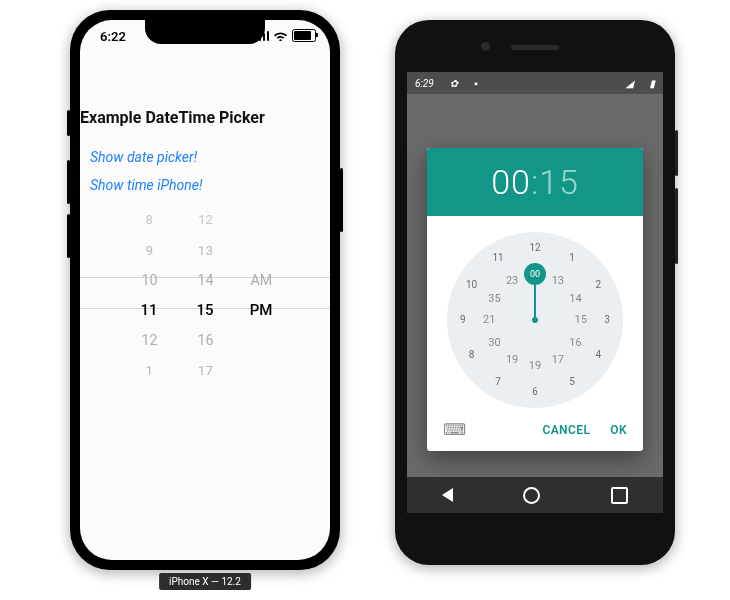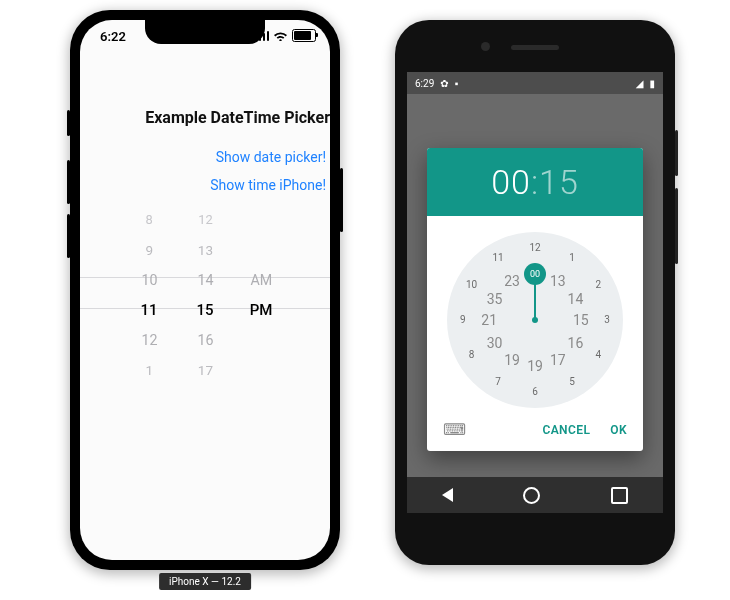--- a/index.html
+++ b/index.html
@@ -24,23 +24,23 @@
   .ios-bars span{width:2.5px;background:#000;display:inline-block;border-radius:1px;}
   .ios-bars span:nth-child(1){height:4px;}
   .ios-bars span:nth-child(2){height:6px;}
   .ios-bars span:nth-child(3){height:8px;}
   .ios-bars span:nth-child(4){height:10px;}
   .ios-wifi svg{display:block;}
   .ios-batt{width:22px;height:11px;border:1px solid #000;border-radius:2.5px;position:relative;}
   .ios-batt::after{content:"";position:absolute;right:-3px;top:3px;width:2px;height:4px;background:#000;border-radius:0 1px 1px 0;}
   .ios-batt > i{position:absolute;left:1px;top:1px;bottom:1px;width:17px;background:#000;border-radius:1px;display:block;}
 
-  .ios-content{padding-top:54px;text-align:right;}
+  .ios-content{padding-top:54px;text-align:left;}
   .ios-title{font-size:16px;font-weight:700;color:#111;margin-bottom:22px;}
-  .ios-link{color:#1f82ff;font-size:14px;margin:12px 4px;cursor:pointer;}
+  .ios-link{color:#1f82ff;font-size:14px;margin:12px 10px;cursor:pointer;font-style:italic;}
   .ios-selected-time{font-size:13px;color:#222;margin:12px 0 22px;}
 
   
   .wheel{position:relative;height:170px;margin-top:10px;}
   .wheel-band{position:absolute;left:0;right:0;top:72px;height:30px;border-top:1px solid #d9d9dc;border-bottom:1px solid #d9d9dc;}
   .wheel-cols{position:absolute;inset:0;display:flex;justify-content:center;gap:14px;}
   .wcol{width:42px;display:flex;flex-direction:column;align-items:center;font-size:15px;}
   .wcol span{height:30px;line-height:30px;}
   .faded-4{color:#c7c7cb;transform:scale(.86);}      
   .faded-3{color:#bbbbbf;transform:scale(.9);}
@@ -53,35 +53,35 @@
   .android{position:absolute;left:395px;top:20px;width:280px;height:545px;border-radius:34px;background:#111;box-shadow:0 3px 12px 2px rgba(0,0,0,.25);}
   .android .screen{position:absolute;left:12px;top:52px;right:12px;bottom:52px;background:#6a6a6a;overflow:hidden;}
   .andro-speaker{position:absolute;top:25px;left:50%;transform:translateX(-50%);width:48px;height:5px;border-radius:3px;background:#2a2a2a;}
   .andro-cam{position:absolute;top:22px;left:50%;margin-left:-54px;width:9px;height:9px;border-radius:50%;background:#2a2a2a;}
   .andro-btn{position:absolute;right:-3px;background:#222;border-radius:2px;width:3px;}
   .an-b1{top:110px;height:46px;}
   .an-b2{top:168px;height:76px;}
 
   
   .android-status{height:22px;background:#4d4d4d;color:#fff;font-size:10px;display:flex;align-items:center;justify-content:space-between;padding:0 8px;}
-  .android-status .l,.android-status .r{display:flex;gap:6px;align-items:center;}
+  .android-status .l,.android-status .r{display:flex;gap:16px;align-items:center;font-style:italic;}
 
   
   .android-nav{position:absolute;bottom:0;left:0;right:0;height:36px;background:#2f2f2f;display:flex;justify-content:space-around;align-items:center;color:#fff;}
   .nav-tri{width:0;height:0;border-top:7px solid transparent;border-bottom:7px solid transparent;border-right:11px solid #fff;}
   .nav-circ{width:13px;height:13px;border:2px solid #fff;border-radius:50%;}
   .nav-sq{width:13px;height:13px;border:2px solid #fff;border-radius:2px;}
 
   
   .tp-dialog{position:absolute;top:76px;left:20px;width:216px;background:#fff;border-radius:3px;box-shadow:0 8px 22px rgba(0,0,0,.4);overflow:hidden;}
   .tp-header{background:#129688;color:#fff;text-align:center;padding:14px 0;font-size:34px;font-weight:300;letter-spacing:1px;}
   .tp-header .dim{opacity:.6;}
   .tp-clock{position:relative;width:176px;height:176px;margin:16px auto 8px;background:#eceff1;border-radius:50%;}
   .tick{position:absolute;width:18px;height:18px;line-height:18px;text-align:center;font-size:10px;color:#6b6b6b;transform:translate(-50%,-50%);}
-  .tick.inner{font-size:14px;color:#8a8a8a;}
+  .tick.inner{font-size:11px;color:#8a8a8a;}
   .clock-hub{position:absolute;left:50%;top:50%;width:6px;height:6px;background:#129688;border-radius:50%;transform:translate(-50%,-50%);}
   .clock-hand{position:absolute;left:50%;top:50%;width:2px;height:45px;background:#129688;transform-origin:top center;transform:translate(-50%,0) rotate(180deg);} 
   .clock-knob{position:absolute;width:22px;height:22px;background:#129688;border-radius:50%;transform:translate(-50%,-50%);color:#fff;font-size:9px;line-height:22px;text-align:center;}
   .tp-actions{display:flex;justify-content:flex-end;gap:20px;padding:4px 16px 12px;align-items:center;}
   .tp-actions .kbicon{margin-right:auto;color:#8a8a8a;}
   .tp-btn{color:#129688;font-size:12px;font-weight:600;letter-spacing:.4px;cursor:pointer;}
 </style>
 </head>
 <body>
 <div class="stage">

